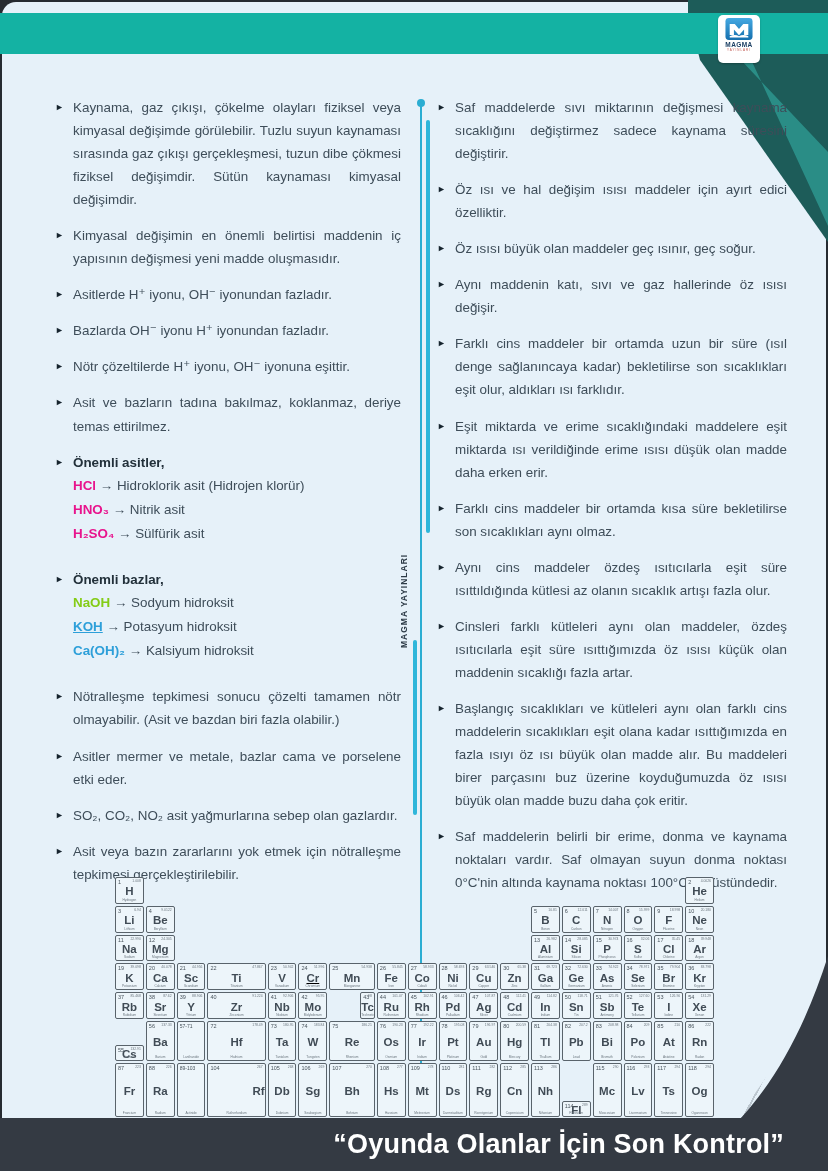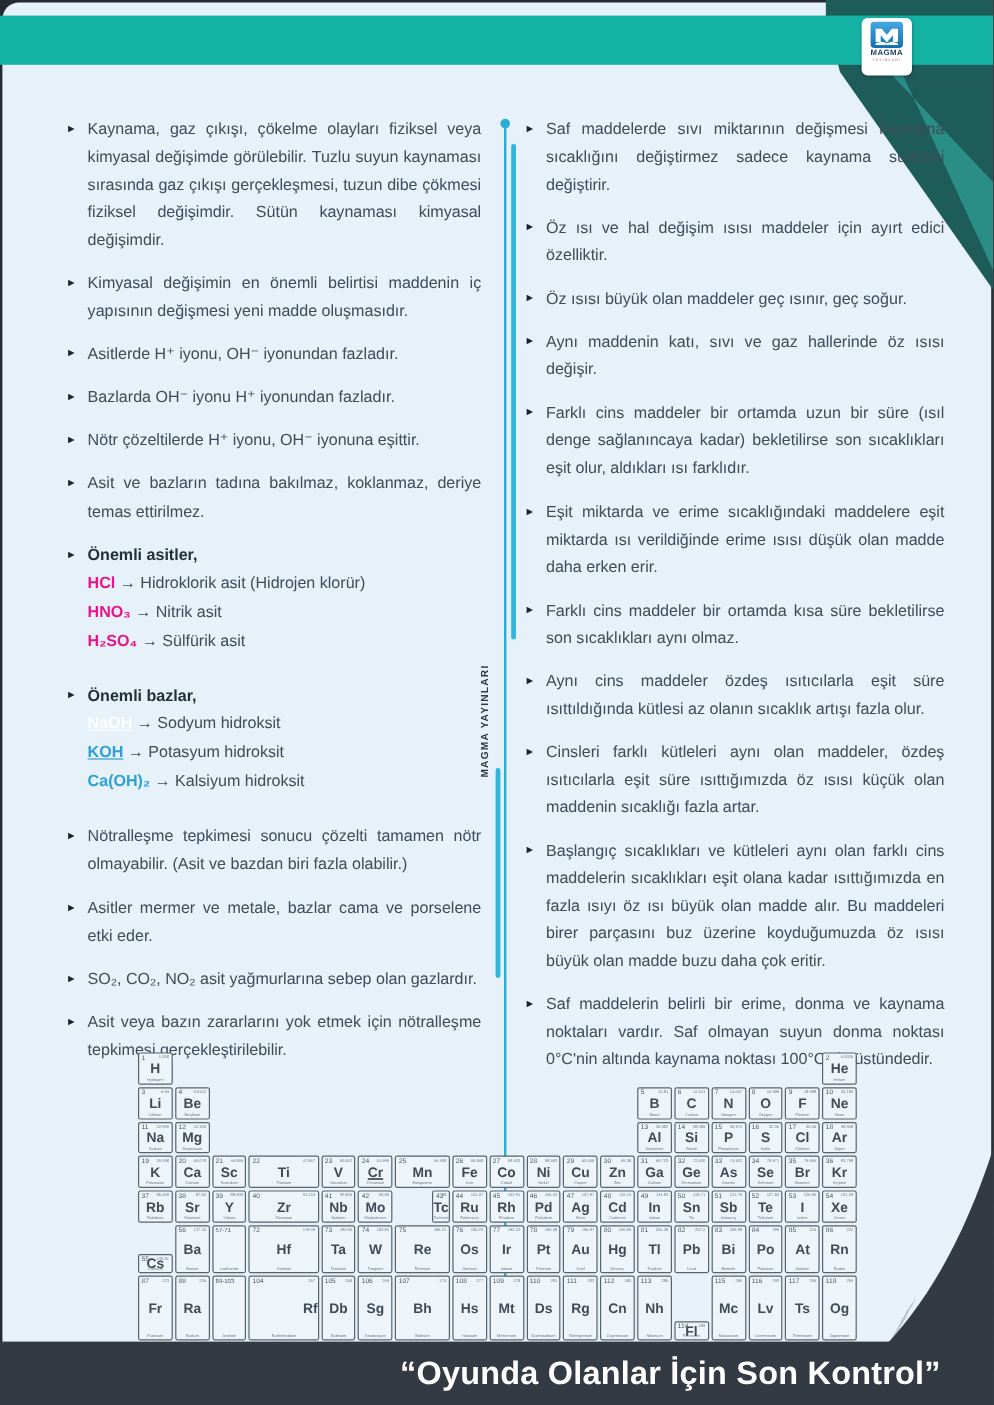--- a/index.html
+++ b/index.html
@@ -122,21 +122,21 @@
           <div class="group-title">Önemli asitler,</div>
           <div class="chem-line"><span class="chem-formula" style="color: rgb(232, 20, 141);">HCl</span><span> → Hidroklorik asit (Hidrojen klorür)</span></div>
           <div class="chem-line"><span class="chem-formula" style="color: rgb(232, 20, 141);">HNO₃</span><span> → Nitrik asit</span></div>
           <div class="chem-line"><span class="chem-formula" style="color: rgb(232, 20, 141);">H₂SO₄</span><span> → Sülfürik asit</span></div>
         </div>
       </div>
       <div class="bullet grouped">
         <span class="marker">►</span>
         <div class="body">
           <div class="group-title">Önemli bazlar,</div>
-          <div class="chem-line"><span class="chem-formula" style="color: #ffffff; text-decoration: underline;">NaOH</span><span> → Sodyum hidroksit</span></div>
+          <div class="chem-line"><span class="chem-formula" style="color: #84cc16;">NaOH</span><span> → Sodyum hidroksit</span></div>
           <div class="chem-line"><span class="chem-formula" style="color: rgb(45, 159, 217); text-decoration: underline;">KOH</span><span> → Potasyum hidroksit</span></div>
           <div class="chem-line"><span class="chem-formula" style="color: rgb(45, 159, 217);">Ca(OH)₂</span><span> → Kalsiyum hidroksit</span></div>
         </div>
       </div>
       <div class="bullet">
         <span class="marker">►</span>
         <div class="body">Nötralleşme tepkimesi sonucu çözelti tamamen nötr olmayabilir. (Asit ve bazdan biri fazla olabilir.)</div>
       </div>
       <div class="bullet">
         <span class="marker">►</span>

